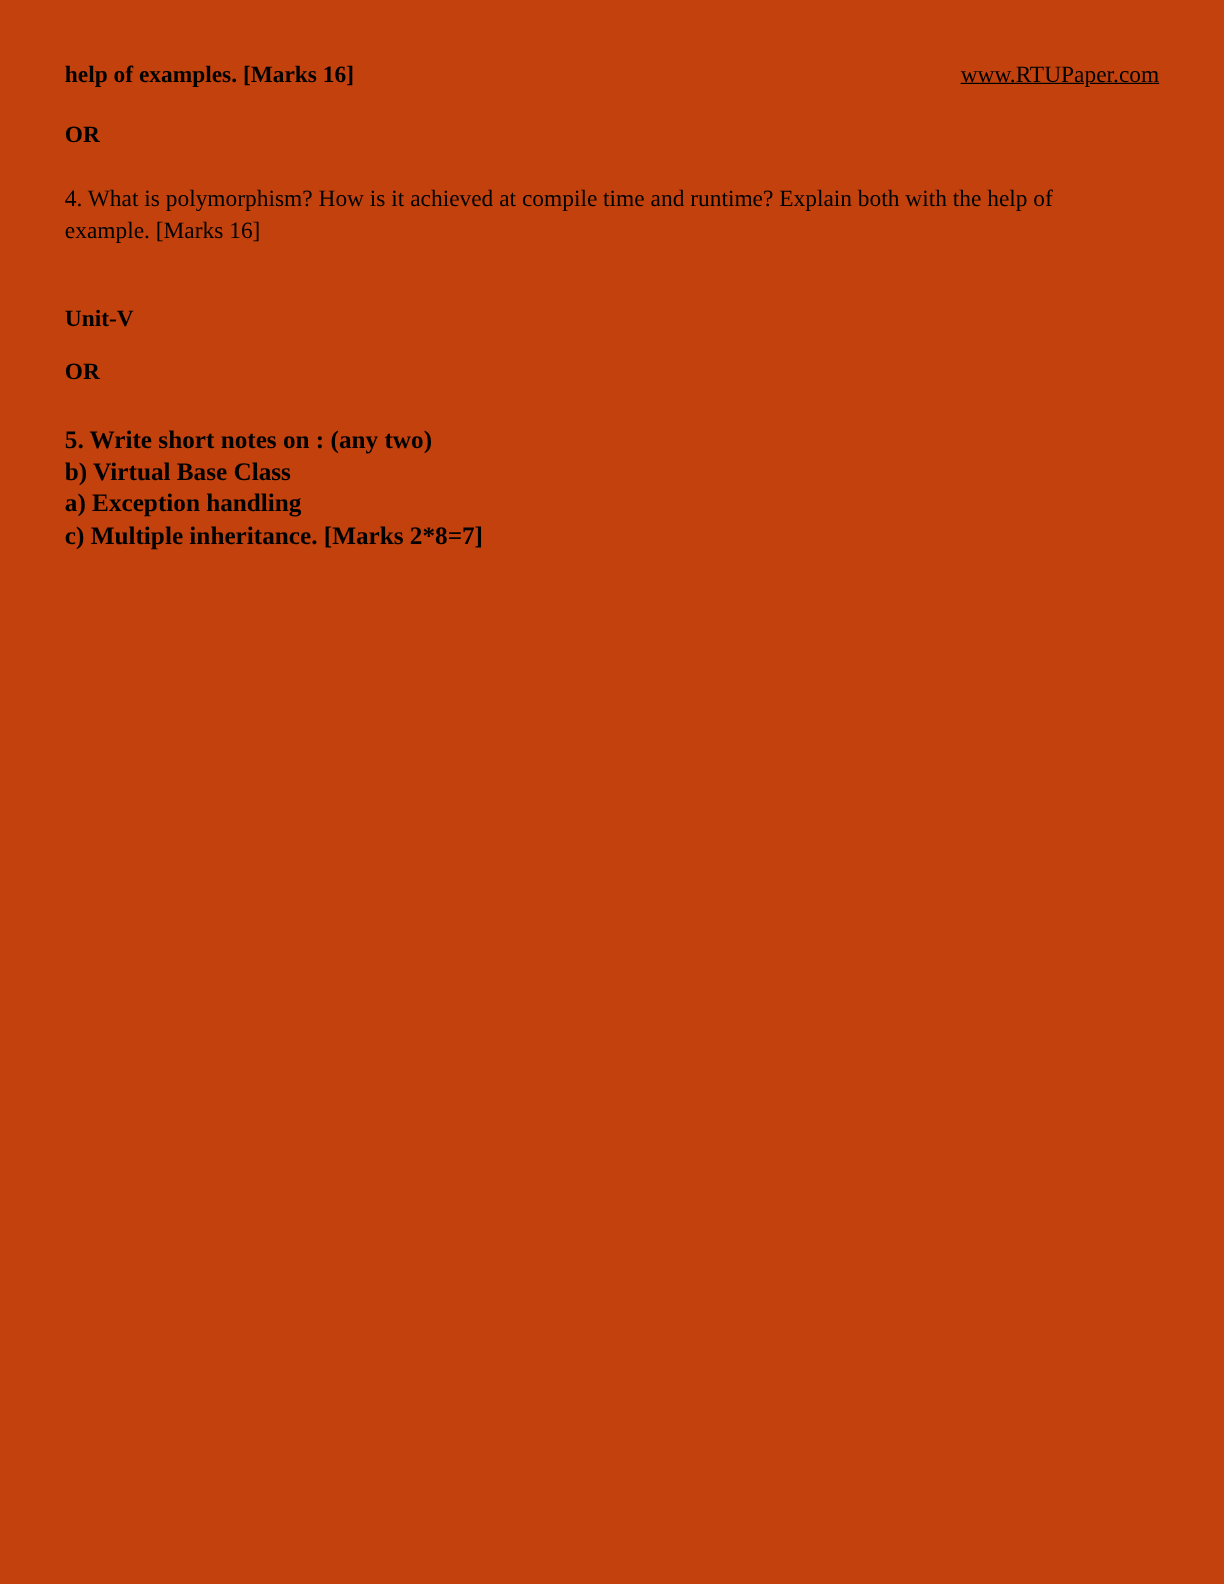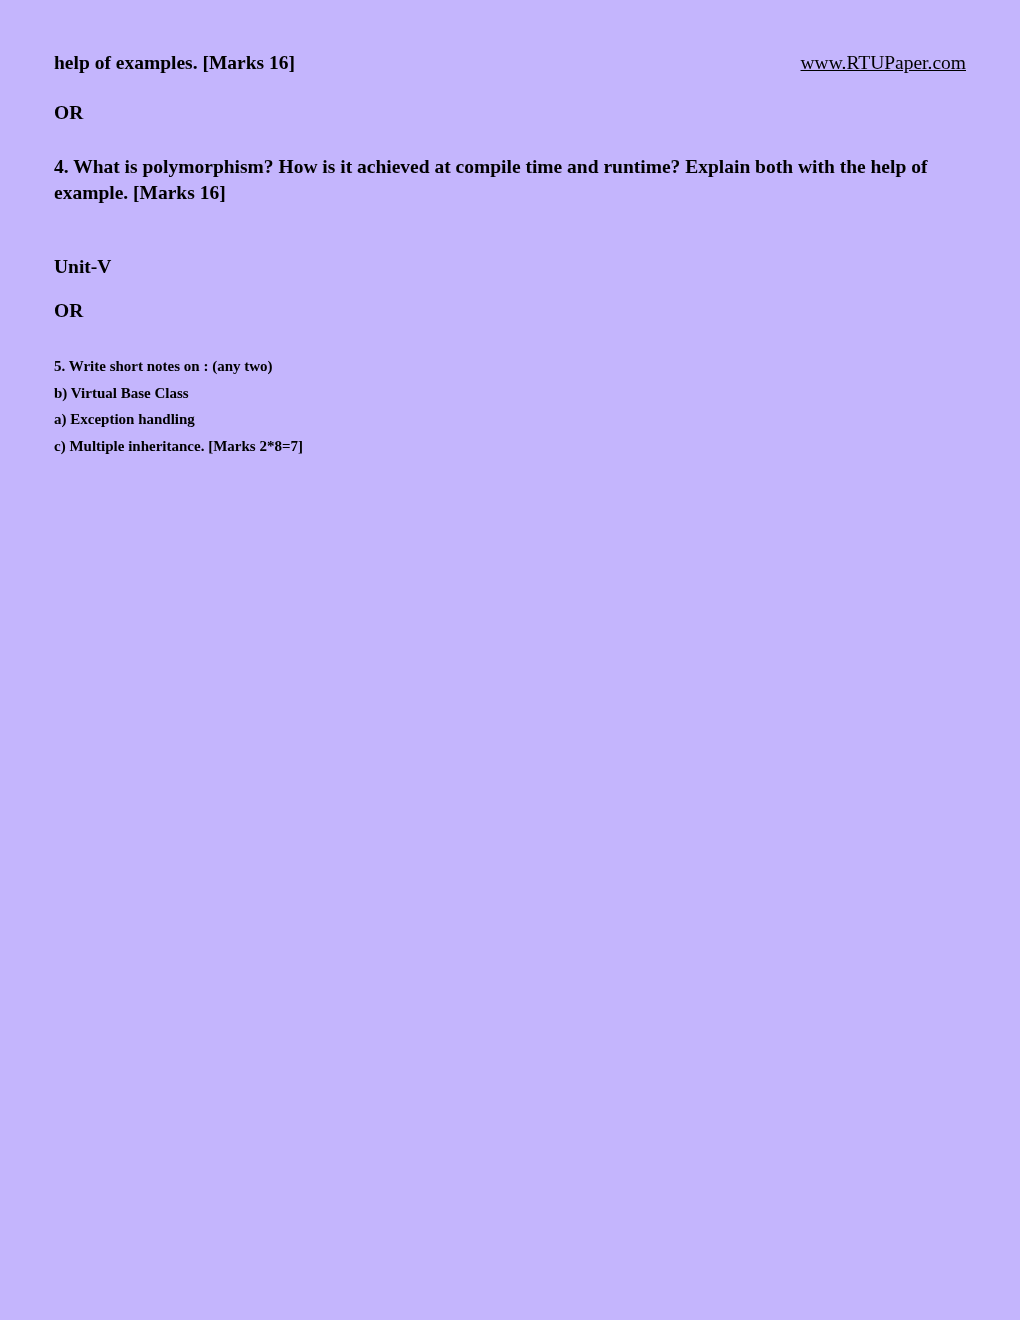--- a/index.html
+++ b/index.html
@@ -7,21 +7,21 @@
     padding: 0;
     background: #ffffff;
   }
   body {
     font-family: "Liberation Serif", serif;
   }
   .page {
     position: relative;
     width: 1020px;
     height: 1320px;
-    background: #c4b5fd;
+    background: #c2410c;
     overflow: hidden;
   }
   .content {
     position: absolute;
     left: 54px;
     top: 52px;
     width: 912px;
   }
   .header-row {
     position: relative;
@@ -54,32 +54,32 @@
     line-height: 26px;
   }
   .or-line {
     margin-top: 18px;
     font-size: 19.5px;
     font-weight: bold;
   }
   .q-para {
     margin-top: 28px;
     font-size: 19.5px;
-    font-weight: bold;
+    font-weight: normal;
     line-height: 26px;
     width: 895px;
   }
   .unit-line {
     margin-top: 48px;
     font-size: 19.5px;
     font-weight: bold;
   }
   .notes-block {
     margin-top: 29px;
-    font-size: 15px;
+    font-size: 21px;
     font-weight: bold;
     line-height: 26.5px;
   }
   .notes-block div {
     white-space: nowrap;
   }
 </style>
 </head>
 <body>
 

